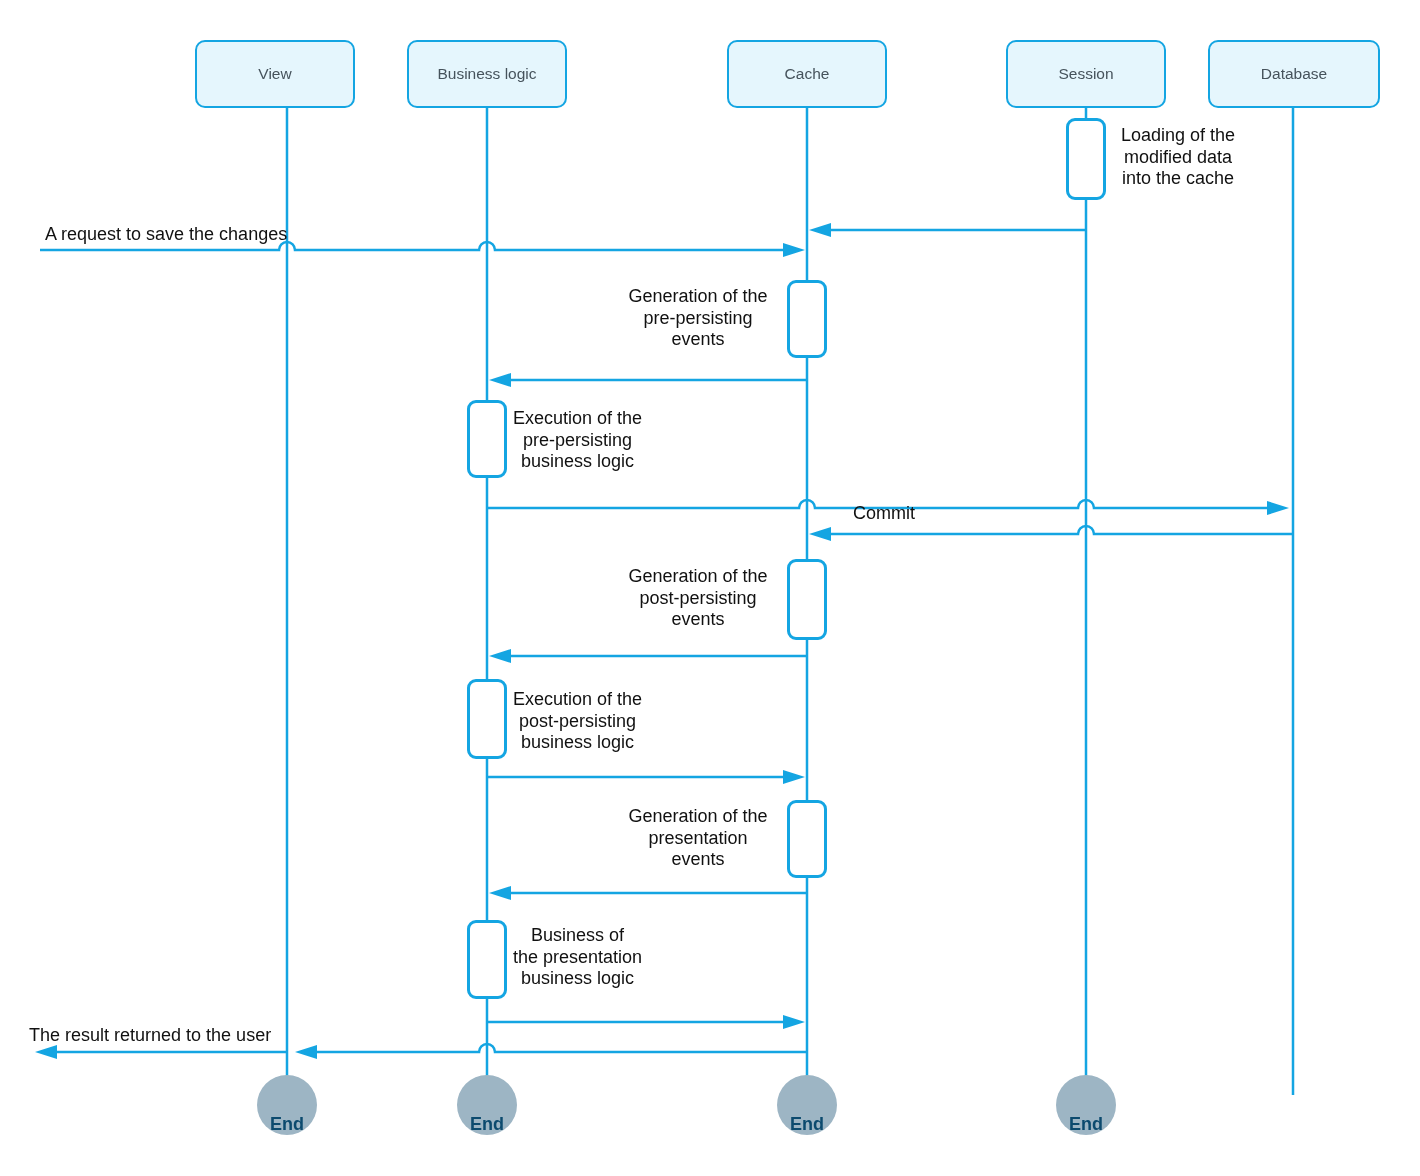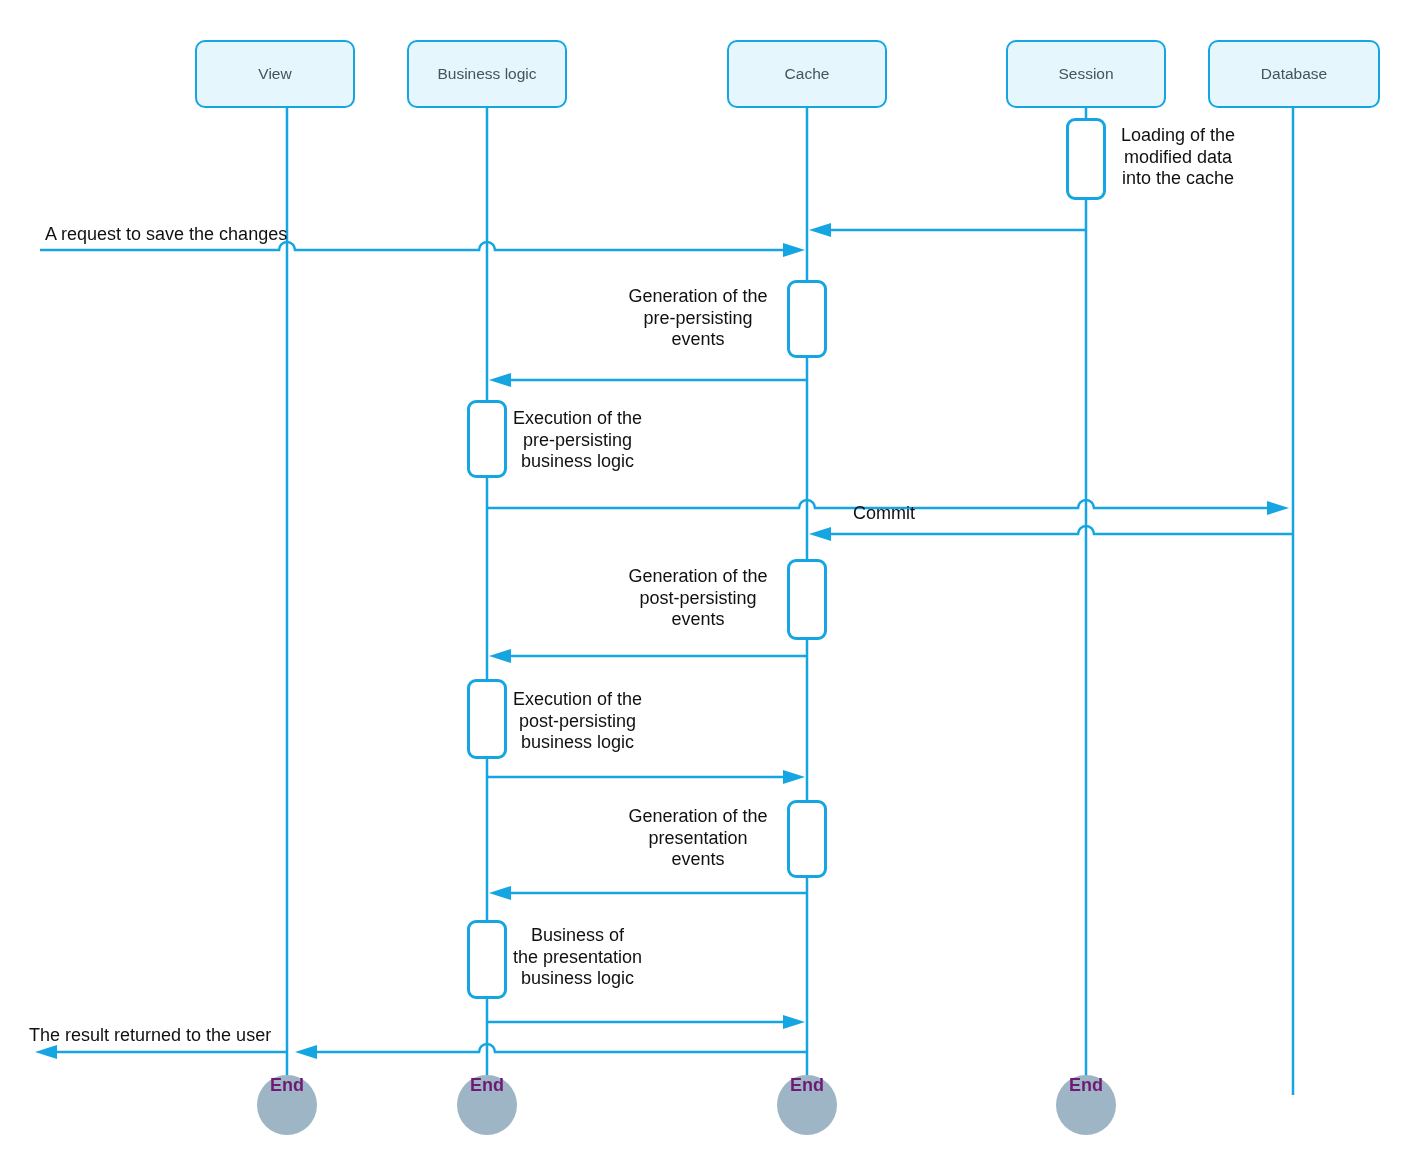--- a/index.html
+++ b/index.html
@@ -49,23 +49,23 @@
     white-space: nowrap;
   }
   .msg.center { text-align: center; white-space: normal; }
   .end-node {
     position: absolute;
     width: 60px;
     height: 60px;
     border-radius: 50%;
     background: #9db5c4;
     display: flex;
-    align-items: flex-start;
+    align-items: flex-end;
     justify-content: center;
-    color: #701a75;
+    color: #0c4a6e;
     font-size: 18px;
     font-weight: bold;
     z-index: 4;
   }
 </style>
 </head>
 <body>
 
 <div class="canvas">
 

